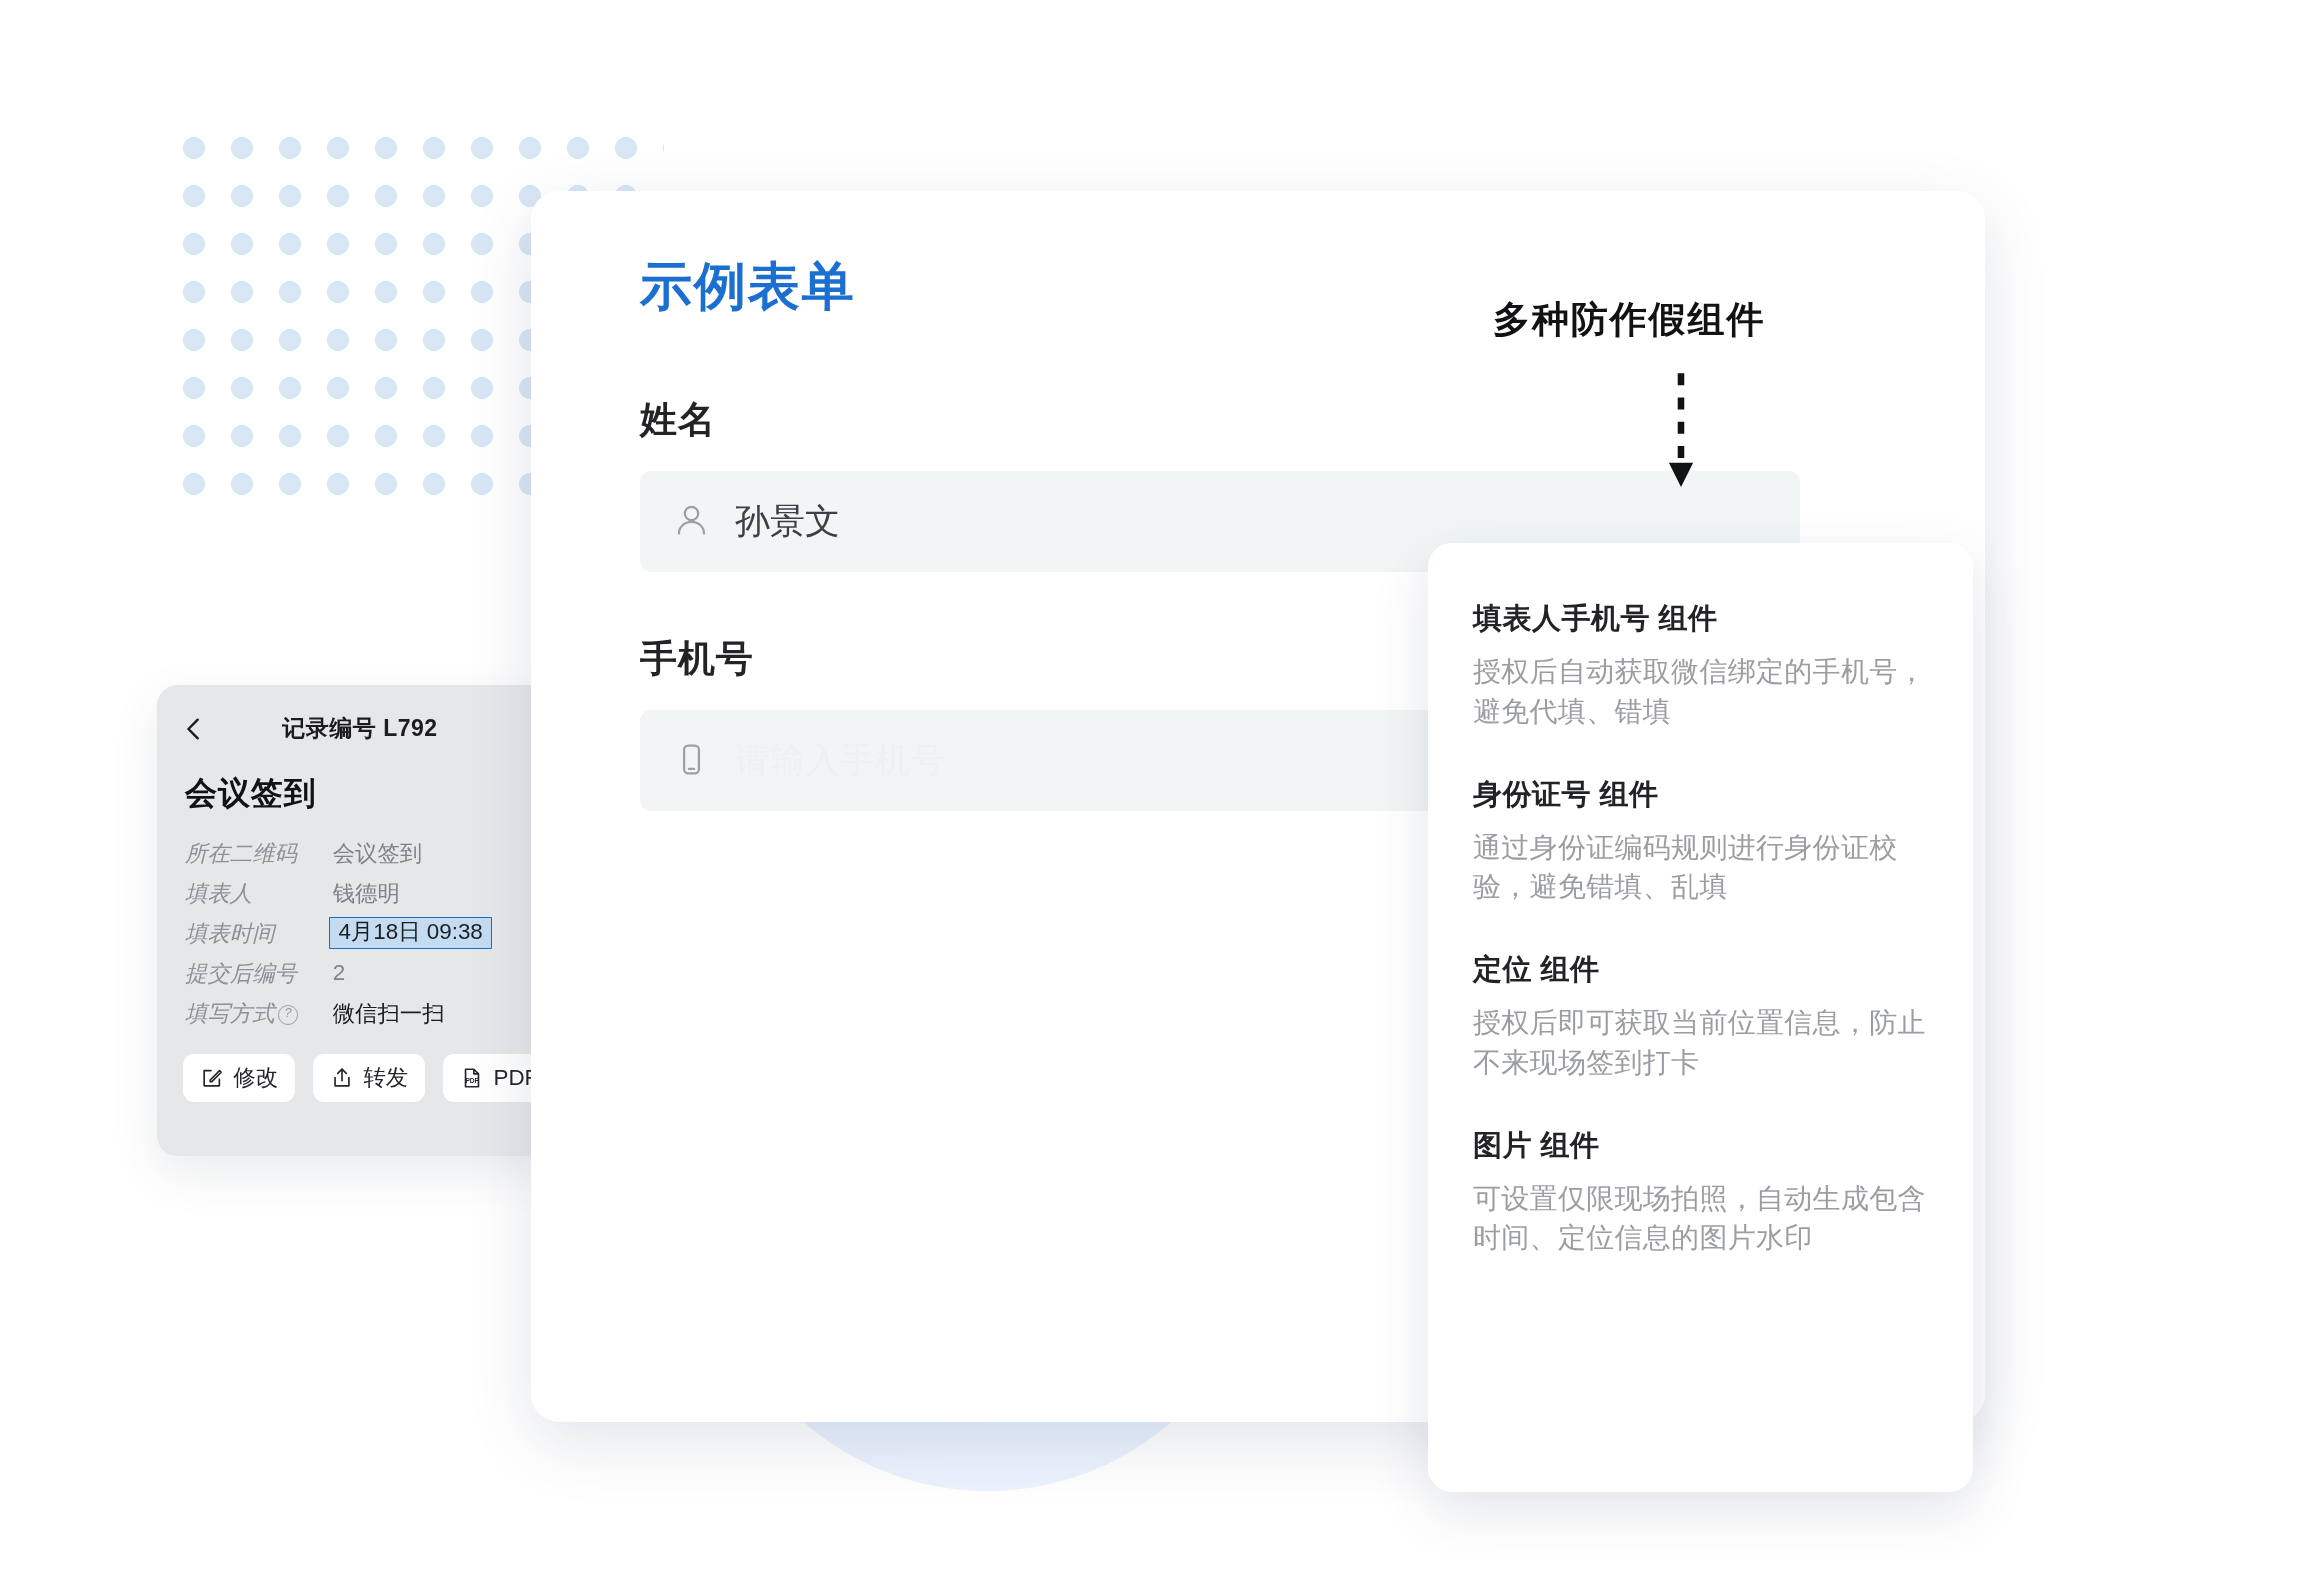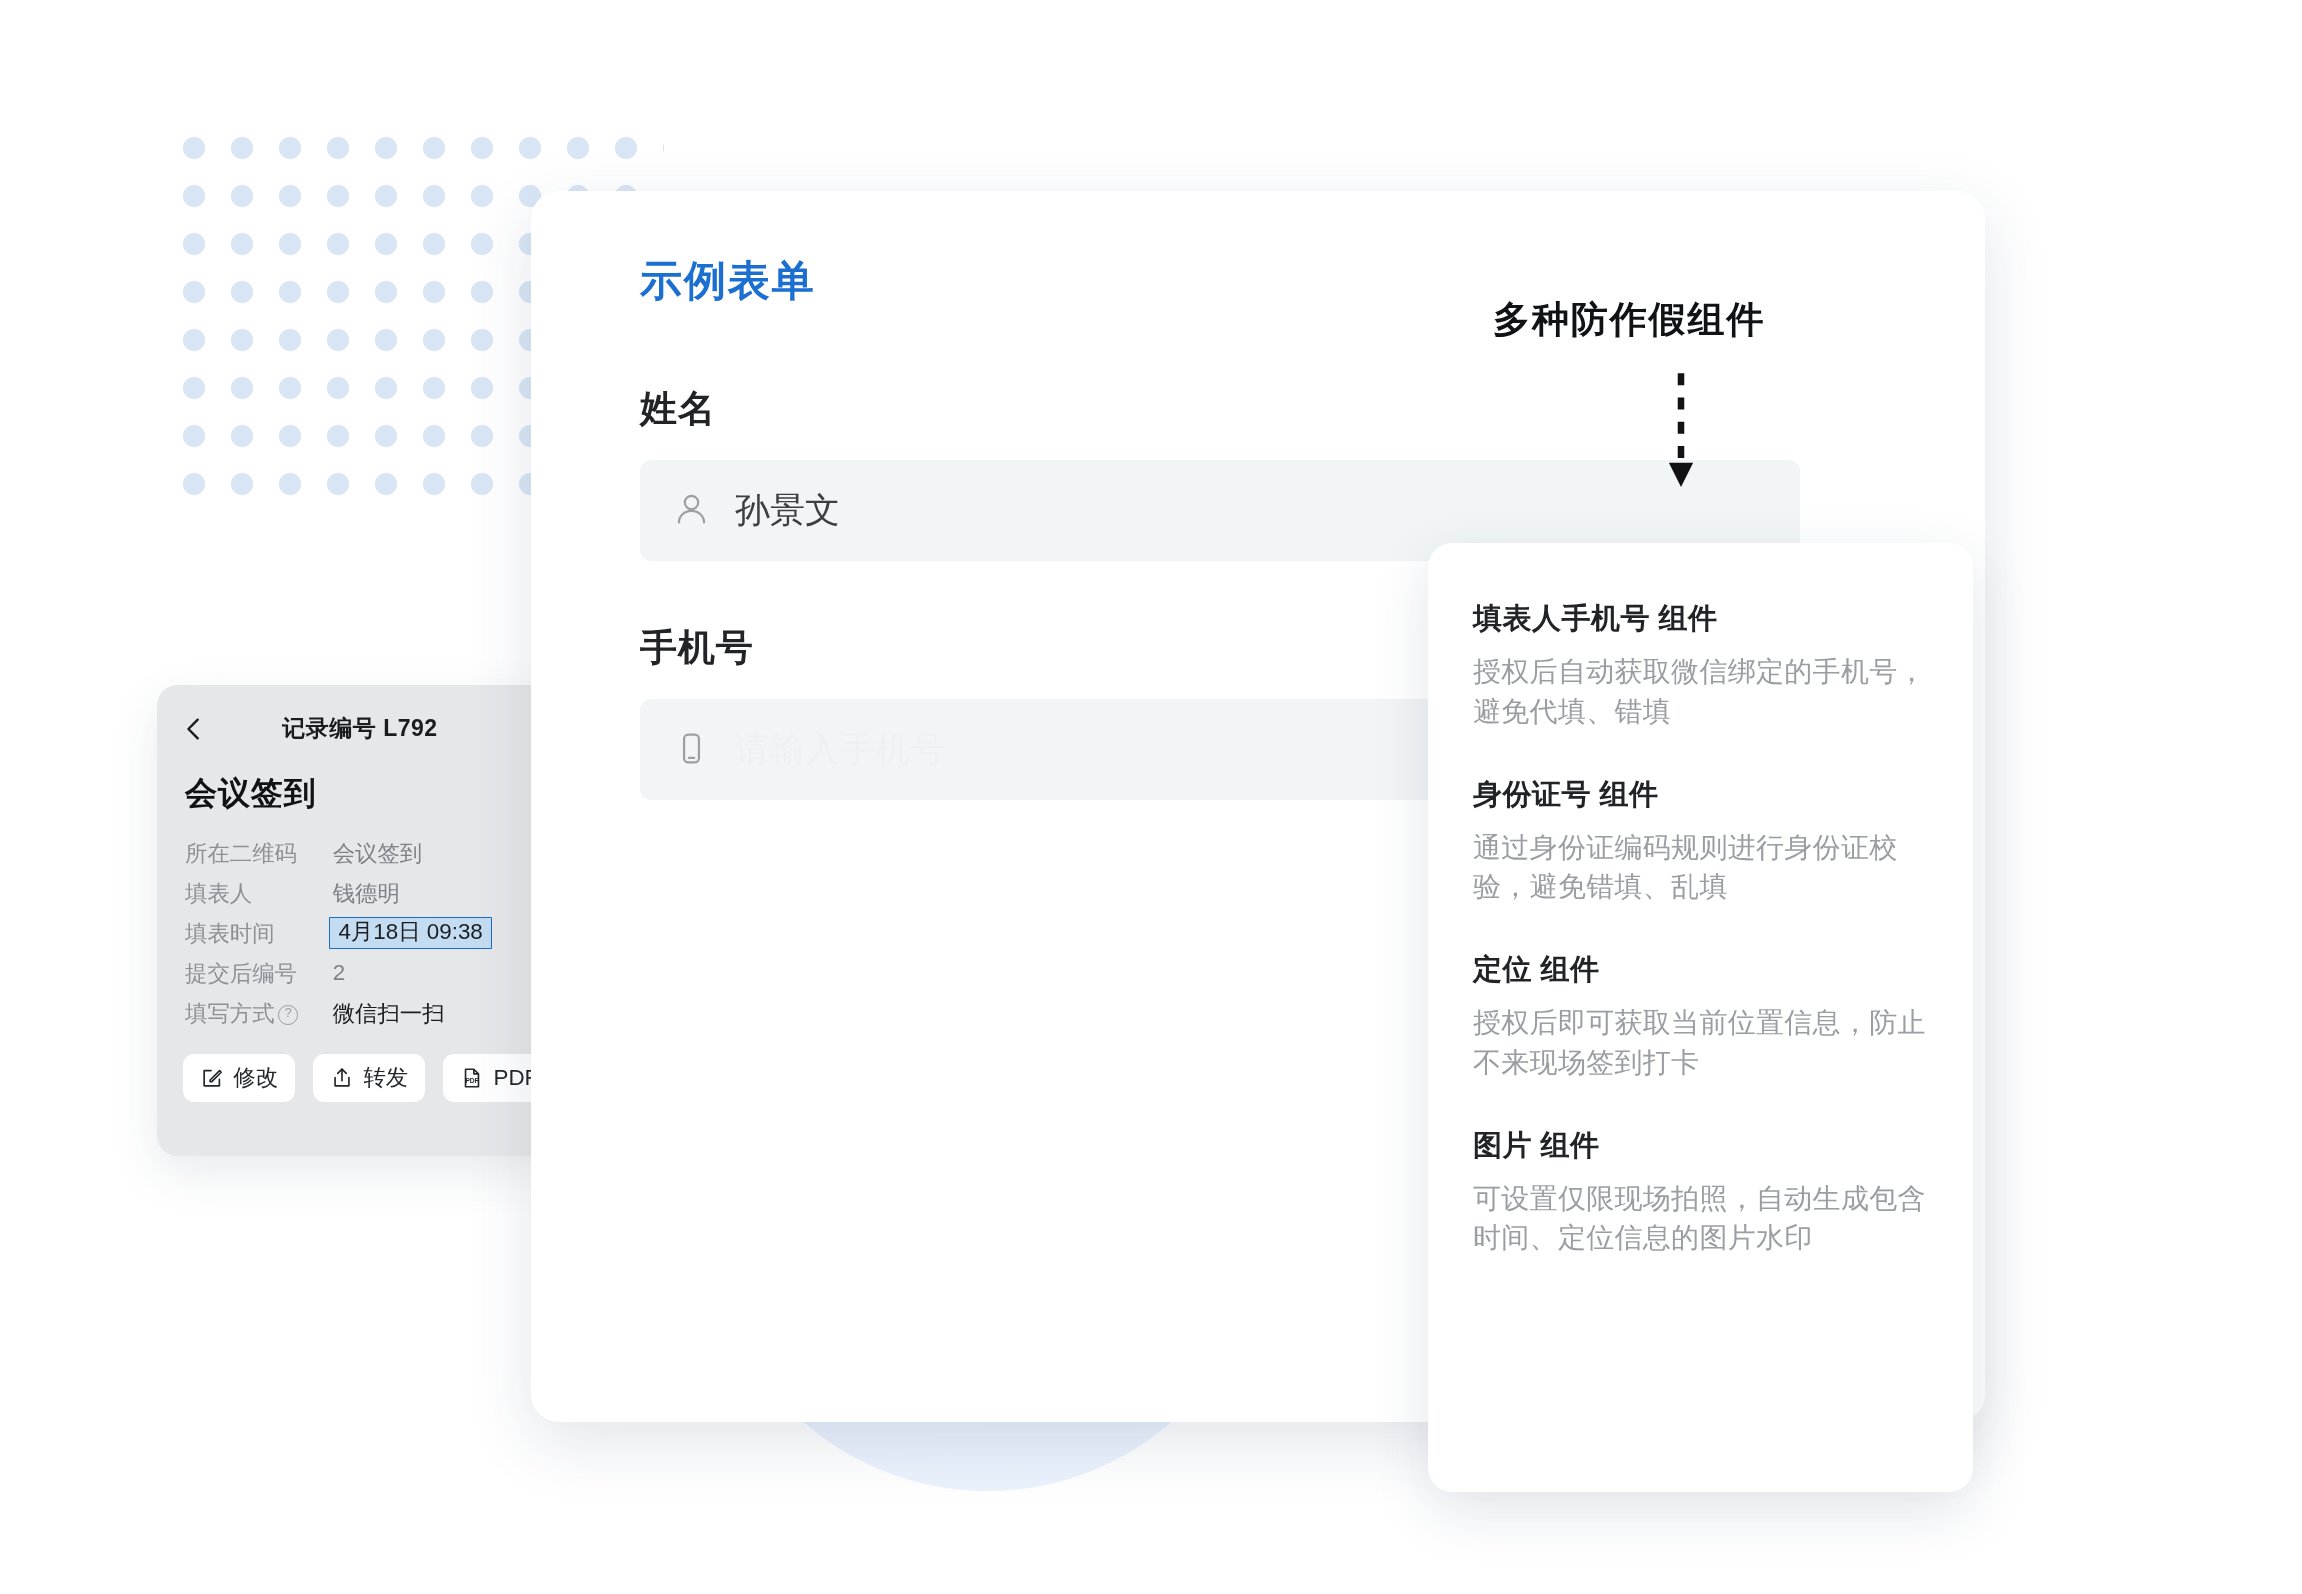--- a/index.html
+++ b/index.html
@@ -98,20 +98,21 @@
   }
   .rc-label {
     color: #8d9096;
     flex: 0 0 auto;
     display: flex;
     align-items: center;
     gap: 3.7px;
   }
   .rc-label-w {
     width: 144px;
+    font-style: italic;
   }
   .rc-value {
     color: #3d4045;
     padding-left: 3.7px;
   }
   .rc-value.muted {
     color: #7e8288;
   }
   .rc-value.dark {
     color: #1d1e21;
@@ -169,21 +170,21 @@
     top: 191px;
     width: 1454px;
     height: 1231px;
     background: #ffffff;
     border-radius: 28px;
     box-shadow: 0 20.5px 65px rgba(35,55,90,0.13);
     overflow: hidden;
   }
   .fc-inner { padding: 67px 0 0 47px; }
   .fc-title {
-    font-size: 42px;
+    font-size: 52px;
     font-weight: bold;
     color: #1b6fd0;
     letter-spacing: 1.9px;
     line-height: 1.1;
     margin: 0 0 0 62px;
   }
   .fc-field { margin: 0 0 0 62px; }
   .fc-label {
     font-size: 37px;
     font-weight: bold;

